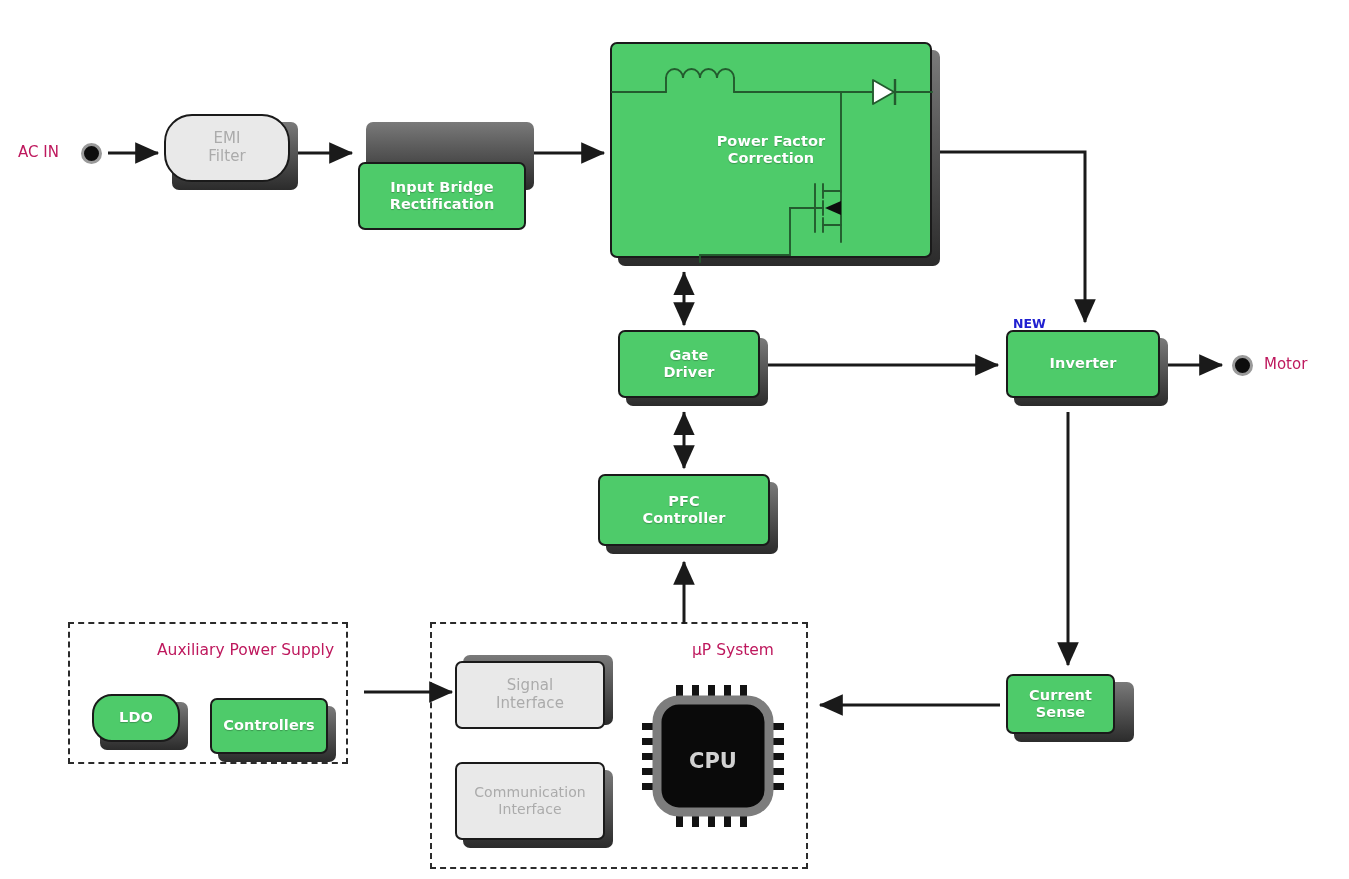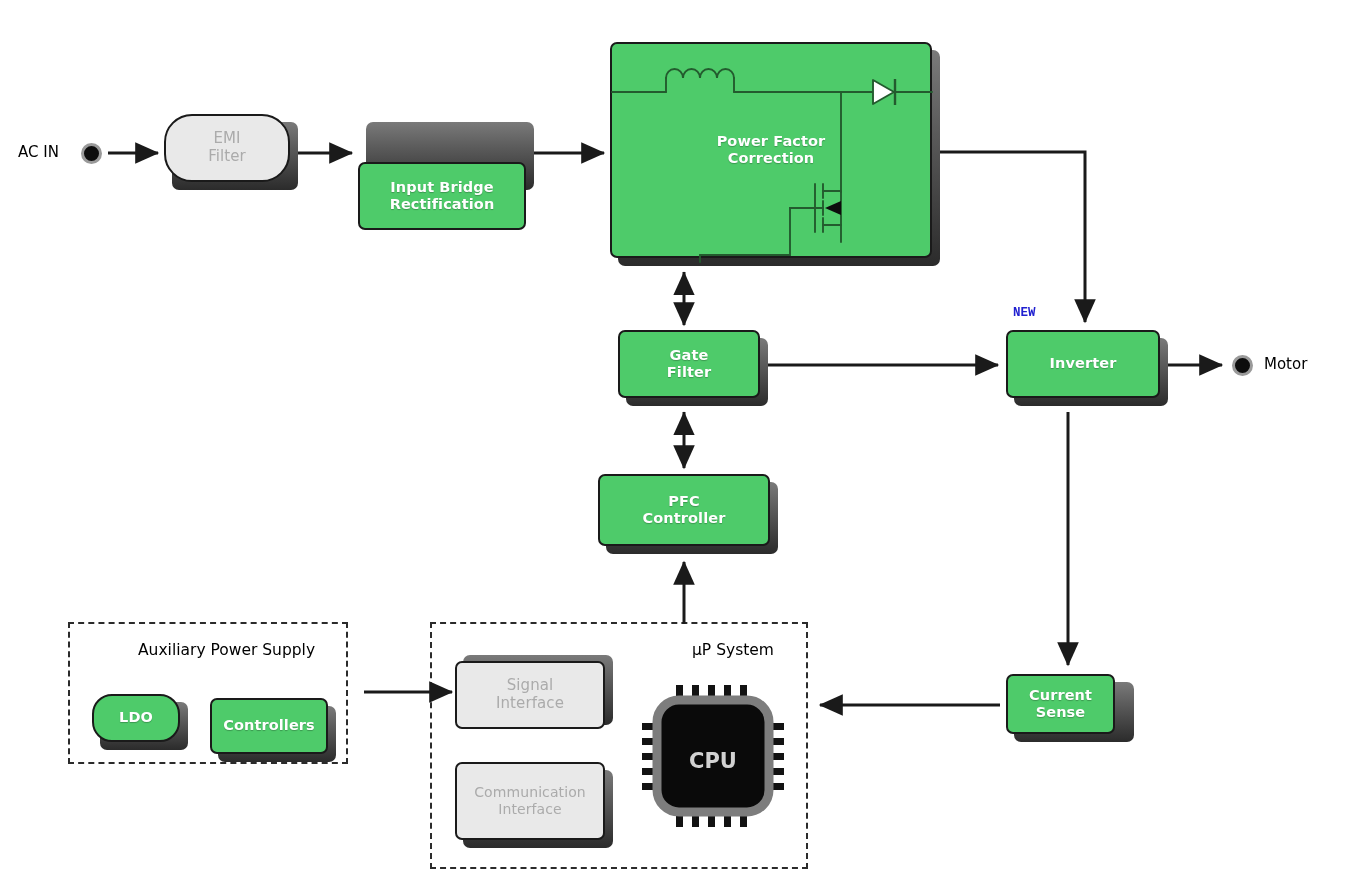--- a/index.html
+++ b/index.html
@@ -63,21 +63,21 @@
     border-radius: 50%;
     background: #0d0d0d;
     border: 3px solid #9a9a9a;
     box-sizing: border-box;
     z-index: 7;
   }
 
   
   .txt {
     position: absolute;
-    color: #000000;
+    color: #be185d;
     font-size: 15px;
     white-space: nowrap;
     z-index: 7;
   }
   .txt.new {
     color: #2020D0;
     font-size: 12.5px;
     font-weight: bold;
   }
   .txt.groupname { font-size: 15.5px; }
@@ -161,21 +161,21 @@
   <div class="shadowplate" style="left:626px;top:338px;width:142px;height:68px;"></div>
   <div class="shadowplate" style="left:606px;top:482px;width:172px;height:72px;"></div>
   <div class="shadowplate" style="left:1014px;top:338px;width:154px;height:68px;"></div>
   <div class="shadowplate" style="left:1014px;top:682px;width:120px;height:60px;"></div>
   <div class="shadowplate" style="left:100px;top:702px;width:88px;height:48px;"></div>
   <div class="shadowplate" style="left:218px;top:706px;width:118px;height:56px;"></div>
   <div class="shadowplate" style="left:463px;top:655px;width:150px;height:70px;"></div>
   <div class="shadowplate" style="left:463px;top:770px;width:150px;height:78px;"></div>
 
   <div class="dashbox" style="left:68px;top:622px;width:280px;height:142px;"></div>
-  <div class="txt groupname" style="left:138px;top:641px;">Auxiliary Power Supply</div>
+  <div class="txt groupname" style="left:157px;top:641px;">Auxiliary Power Supply</div>
 
   <div class="dashbox" style="left:430px;top:622px;width:378px;height:247px;"></div>
   <div class="txt groupname" style="left:692px;top:641px;">µP System</div>
 
   <div class="blk gray" style="left:164px;top:114px;width:126px;height:68px;border-radius:28px;">
     <span class="lbl">EMI
 Filter</span>
   </div>
 
   <div class="blk green" style="left:358px;top:114px;width:168px;height:68px;margin-top:48px;">
@@ -183,32 +183,32 @@
 Rectification</span>
   </div>
 
   <div class="blk green" style="left:610px;top:42px;width:322px;height:216px;justify-content:center;">
     <span class="lbl">Power Factor
 Correction</span>
   </div>
 
   <div class="blk green" style="left:618px;top:330px;width:142px;height:68px;">
     <span class="lbl">Gate
-Filter</span>
+Driver</span>
   </div>
 
   <div class="blk green" style="left:598px;top:474px;width:172px;height:72px;">
     <span class="lbl">PFC
 Controller</span>
   </div>
 
   <div class="blk green" style="left:1006px;top:330px;width:154px;height:68px;">
     <span class="lbl">Inverter</span>
   </div>
-  <div class="txt new" style="left:1013px;top:306px;font-family:Liberation Mono, monospace;">NEW</div>
+  <div class="txt new" style="left:1013px;top:316px;">NEW</div>
 
   <div class="blk green" style="left:1006px;top:674px;width:109px;height:60px;">
     <span class="lbl">Current
 Sense</span>
   </div>
 
   <div class="blk green" style="left:92px;top:694px;width:88px;height:48px;border-radius:20px;">
     <span class="lbl">LDO</span>
   </div>
 

